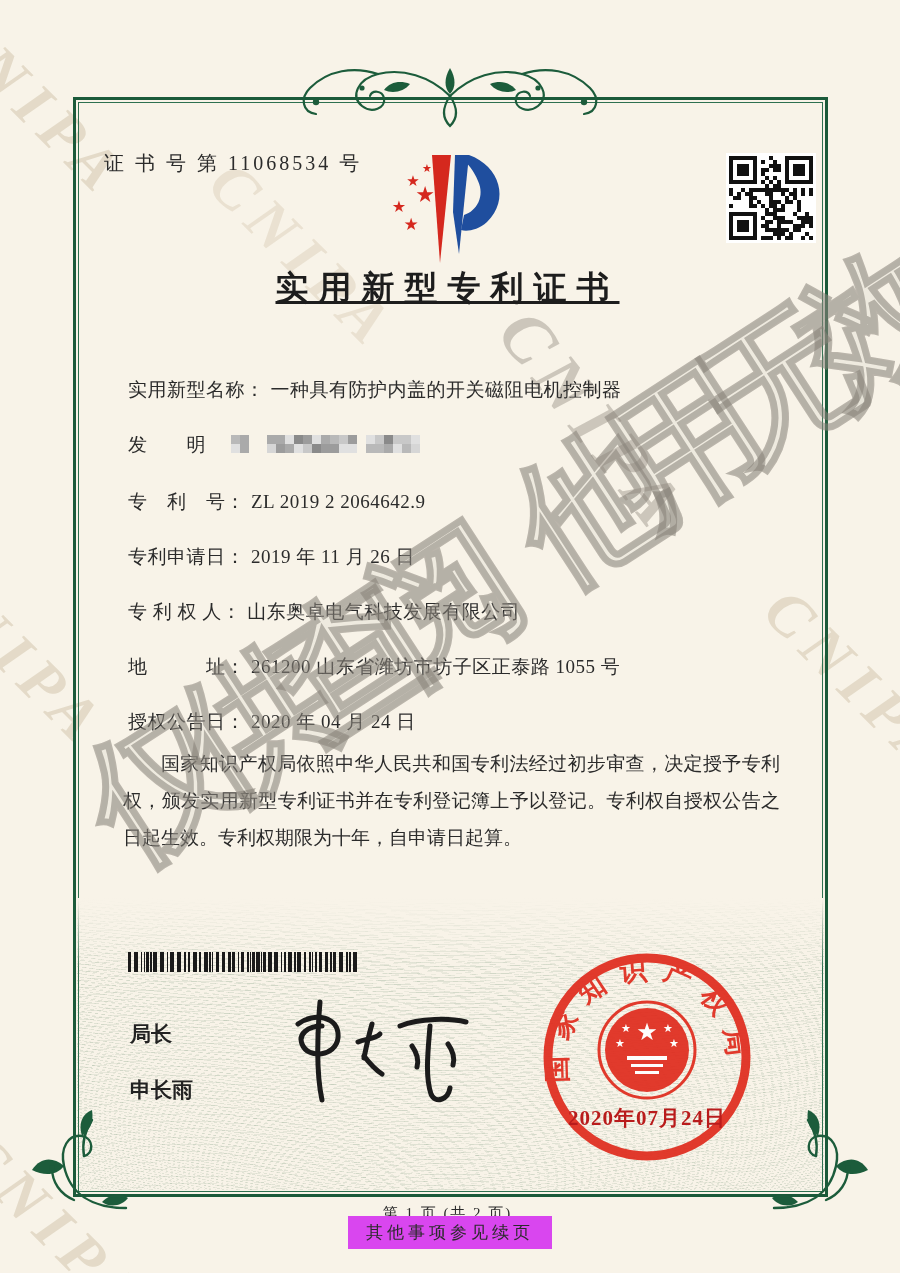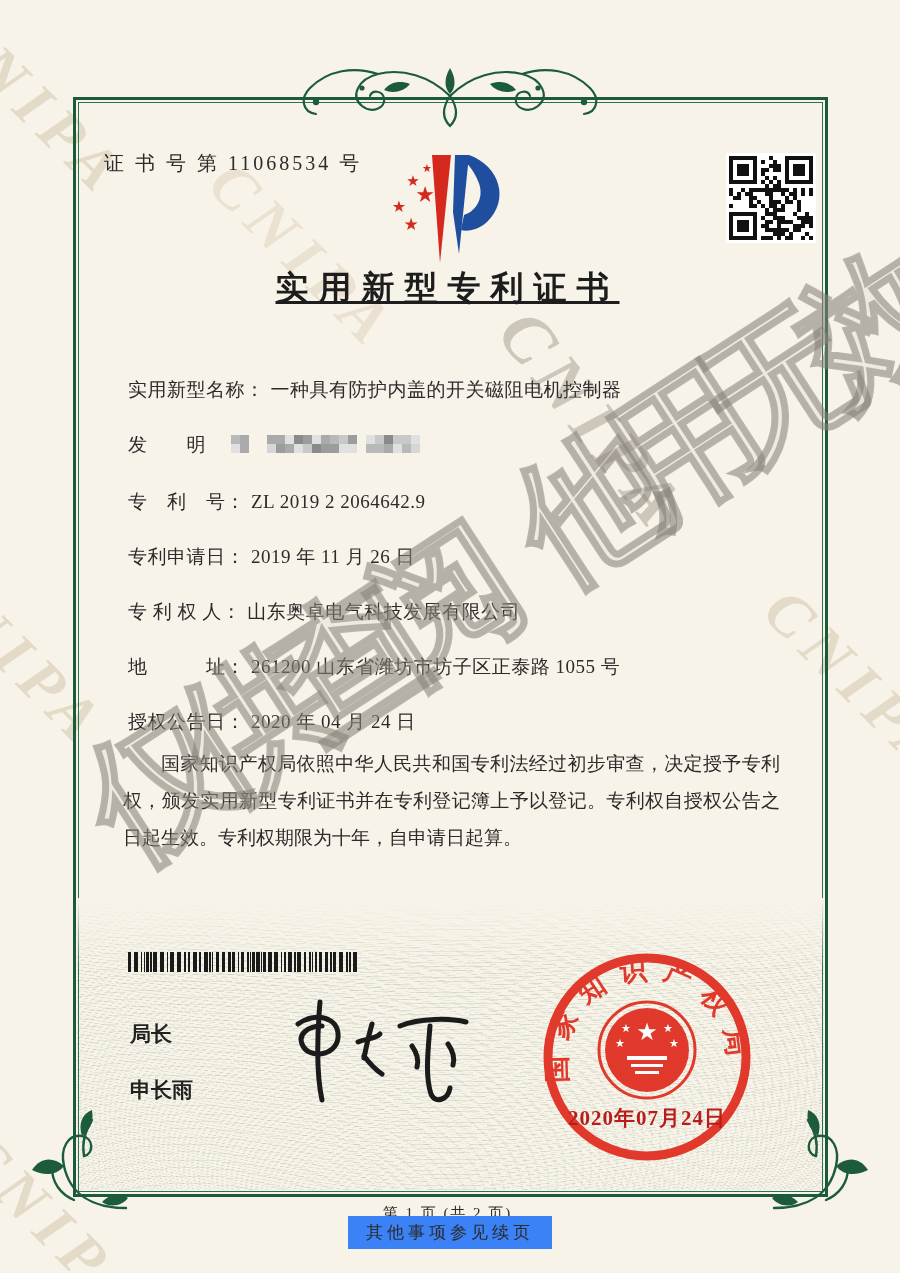--- a/index.html
+++ b/index.html
@@ -37,21 +37,21 @@
   .row{position:absolute;left:128px;width:660px;font-size:19px;z-index:4;letter-spacing:.5px;}
   .row .lbl{margin-right:6px;}
   .paras{position:absolute;left:123px;top:745px;width:657px;z-index:4;
          font-size:19px;line-height:37px;text-align:justify;}
   .paras p{margin:0;text-indent:2em;}
   .officer{position:absolute;left:130px;z-index:4;font-size:21px;font-weight:600;
            font-family:"Liberation Sans","DejaVu Sans",sans-serif;color:#222;}
   .pagenum{position:absolute;left:73px;top:1160px;width:749px;text-align:center;
            font-size:15px;letter-spacing:2px;z-index:4;margin-top:44px;}
   .note{position:absolute;left:0;top:1216px;width:900px;text-align:center;z-index:4;}
-  .note span{display:inline-block;background:#3b82f6;padding:5px 18px;font-size:17px;letter-spacing:4px;}
+  .note span{display:inline-block;background:#d946ef;padding:5px 18px;font-size:17px;letter-spacing:4px;}
   .sealdate{position:absolute;left:538px;top:1104px;width:218px;text-align:center;z-index:5;
             color:#b91c1c;font-weight:700;font-size:21px;letter-spacing:1px;}
   svg{display:block;}
 </style>
 </head>
 <body>
 
 <div class="cnipa" style="left:-25px;top:-5px;">CNIPA</div>
 <div class="cnipa" style="left:245px;top:148px;color:rgba(214,200,176,.42);">CNIPA</div>
 <div class="cnipa" style="left:545px;top:295px;font-size:70px;color:rgba(150,144,132,.45);transform:rotate(52deg);">CNIPA</div>

